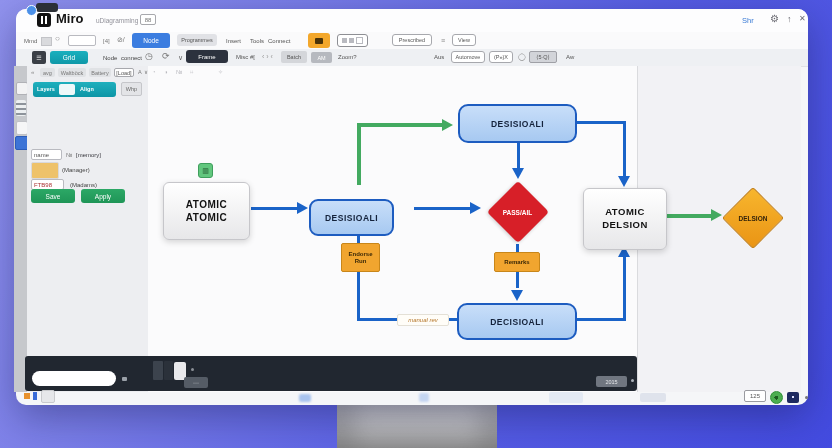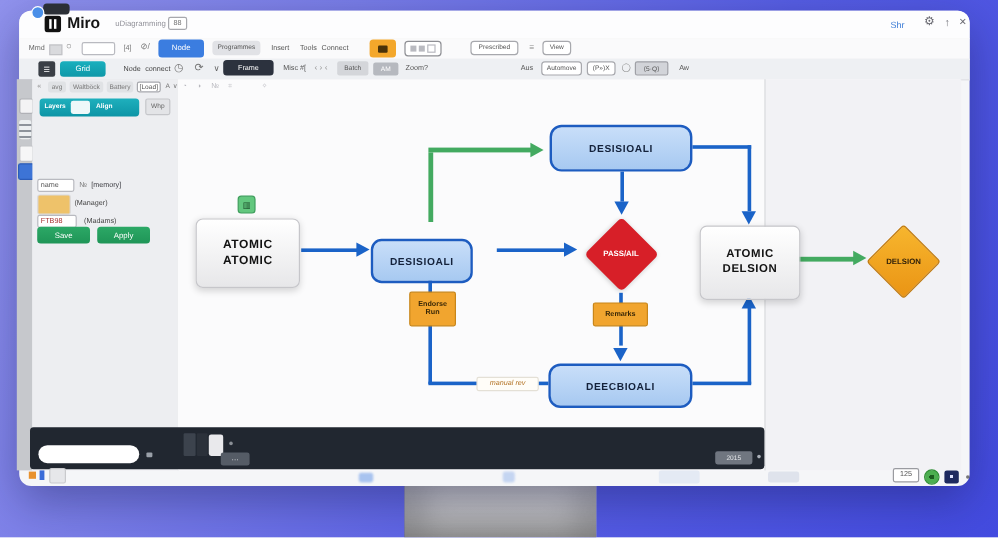--- a/index.html
+++ b/index.html
@@ -198,21 +198,21 @@
     <span>ATOMIC</span>
     <span>DELSION</span>
   </div>
 
   <div class="diamond" style="left:731px;top:196px;width:42px;height:42px;background:linear-gradient(135deg,#f7b62e,#ea9414);
               border:1.5px solid #c07a0e;border-radius:3px;">
     <span style="color:#33230a;font-size:6.5px;">DELSION</span>
   </div>
 
   <div class="node-blue" style="left:457px;top:303px;width:120px;height:37px;border-radius:10px;">
-    <span>DEECBIOALI</span>
+    <span>DECISIOALI</span>
   </div>
 
   <div class="tagO" style="left:341px;top:243px;width:39px;height:29px;">
     <span>Endorse</span>
     <span>Run</span>
   </div>
   <div class="tagO" style="left:494px;top:252px;width:46px;height:20px;">
     <span>Remarks</span>
   </div>
   <div class="cbtn" style="left:397px;top:314px;width:52px;height:12px;background:#fffdf8;border:1px solid #e4e0d6;border-radius:2px;">

